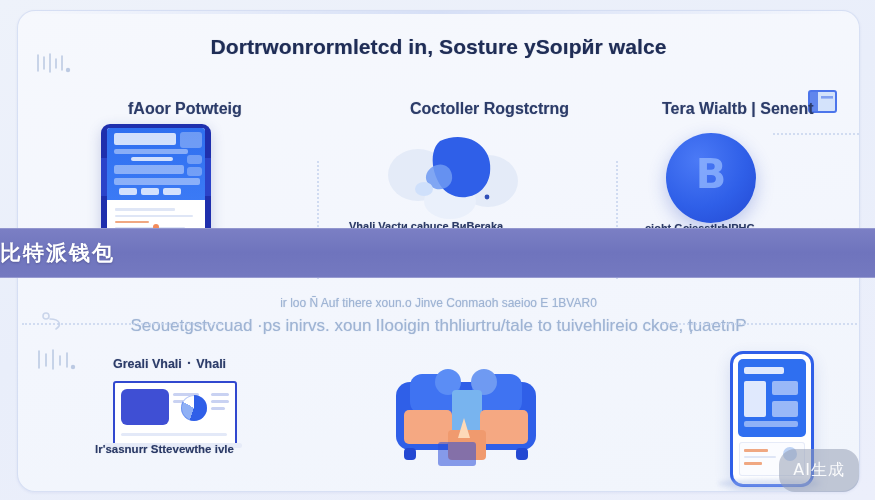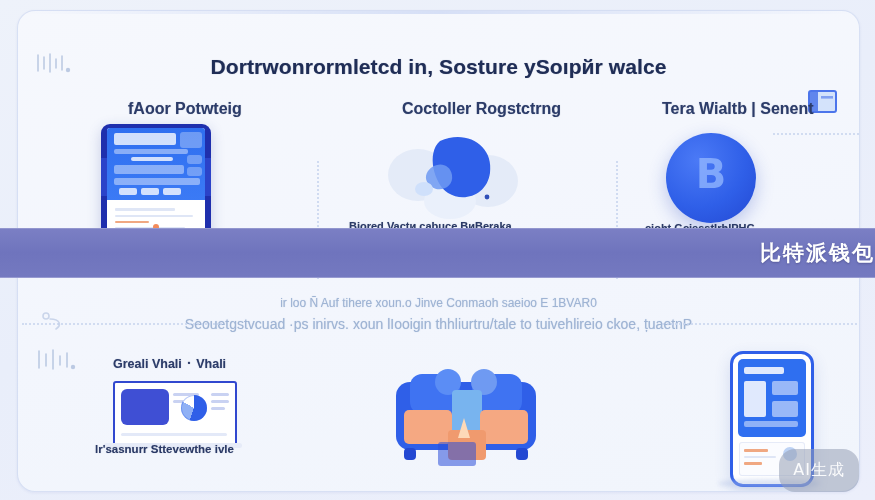--- a/index.html
+++ b/index.html
@@ -28,21 +28,20 @@
   }
 
   
   .headline{
     position:absolute;left:0;right:0;top:24px;text-align:center;
     font-size:21px;font-weight:700;letter-spacing:.1px;
     color:#1f2d56;
     text-shadow:0 0 1px rgba(31,45,86,.35), .4px .2px 0 rgba(31,45,86,.22);
     filter:blur(.18px);
     white-space:nowrap;
-    margin-top:20px;
   }
   .subhead{
     position:absolute;left:0;right:0;top:54px;text-align:center;
     font-size:12.5px;font-weight:500;color:#9fb4d4;
     text-shadow:0 0 1px rgba(159,180,212,.6);
     filter:blur(.35px);
     white-space:nowrap;
   }
 
   
@@ -108,21 +107,21 @@
     font-size:40px;font-weight:700;color:rgba(150,185,255,.75);
     font-family:"DejaVu Sans",sans-serif;
   }
 
   
   .banner{
     position:absolute;left:0;right:0;top:228px;height:48px;
     background:linear-gradient(180deg,#7b7fc4 0%,#6f74bd 50%,#7479c0 100%);
     border-top:1px solid rgba(255,255,255,.22);
     border-bottom:1px solid rgba(255,255,255,.22);
-    display:flex;align-items:center;justify-content:flex-end;
+    display:flex;align-items:center;justify-content:flex-start;
     z-index:40;
   }
   .banner-text{
     font-family:"DejaVu Sans","Liberation Sans",sans-serif;
     font-size:21px;font-weight:700;color:#ffffff;letter-spacing:2px;
     text-shadow:0 1px 2px rgba(40,40,90,.35);
   }
 
   
   .laptop{
@@ -188,21 +187,21 @@
 
     <span class="sketch" style="left:790px;top:78px;opacity:.85;">
       <svg width="30" height="26" viewBox="0 0 30 26">
         <rect x="1" y="2" width="27" height="21" rx="2" fill="#cfe0fb" stroke="#2f5fe8" stroke-width="2"></rect>
         <rect x="1" y="2" width="9" height="21" fill="#2f5fe8" opacity=".85"></rect>
         <rect x="13" y="7" width="12" height="2.6" fill="#2f5fe8" opacity=".6"></rect>
       </svg>
     </span>
 
     <div class="col-head" style="left:110px;top:89px;">fAoor Potwteig</div>
-    <div class="col-head" style="left:384px;top:89px;">Coctoller Rogstctrng</div>
+    <div class="col-head" style="left:392px;top:89px;">Coctoller Rogstctrng</div>
     <div class="col-head" style="left:644px;top:89px;">Tera Wialtb | Senent</div>
 
     <div class="vsep" style="left:299px;top:150px;height:118px;"></div>
     <div class="vsep" style="left:598px;top:150px;height:118px;"></div>
     <div class="hsep" style="left:755px;top:122px;width:86px;"></div>
 
     <div class="phone">
       <span class="ear l"></span>
       <span class="ear r"></span>
       <div class="screen">
@@ -238,25 +237,25 @@
         <path d="M44 48 C52 38 66 40 68 52 C70 64 56 70 48 64 C42 60 40 54 44 48 Z" fill="#6f9af2" opacity=".85"></path>
         <ellipse cx="40" cy="66" rx="9" ry="7" fill="#cfe0fb"></ellipse>
         <circle cx="103" cy="74" r="2.4" fill="#2f4fb8"></circle>
       </svg>
     </div>
 
     <div class="coin">
       <div class="bglyph">B</div>
     </div>
 
-    <div class="col-cap" style="left:331px;top:209px;">Biored Vactи cabuce BиBeraka</div>
+    <div class="col-cap" style="left:331px;top:209px;">Vhali Vactи cabuce BиBeraka</div>
     <div class="col-cap" style="left:627px;top:211px;">cioht GciesstIrhIPHG</div>
 
     <div class="subhead blurtext" style="top:285px;font-size:12px;">ir loo Ñ Auf tihere xoun.o Jinve Conmaoh saeioo E 1BVAR0</div>
-    <div class="subhead blurtext" style="top:305px;font-size:14px;">Seouetgstvcuad ·ps inirvs. xoun lIooigin thhliurtru/tale to tuivehlireio ckoe, țuaetnP</div>
+    <div class="subhead blurtext" style="top:305px;font-size:17px;">Seouetgstvcuad ·ps inirvs. xoun lIooigin thhliurtru/tale to tuivehlireio ckoe, țuaetnP</div>
 
     <div class="hsep" style="left:4px;top:312px;width:200px;"></div>
     <div class="hsep" style="left:644px;top:312px;width:195px;"></div>
 
     <span class="sketch" style="left:22px;top:296px;">
       <svg width="34" height="26" viewBox="0 0 34 26">
         <circle cx="6" cy="9" r="3" fill="none" stroke="#a9bbdc" stroke-width="1.6"></circle>
         <path d="M10 12 C20 12 22 18 16 22" fill="none" stroke="#a9bbdc" stroke-width="1.6" stroke-linecap="round"></path>
       </svg>
     </span>

